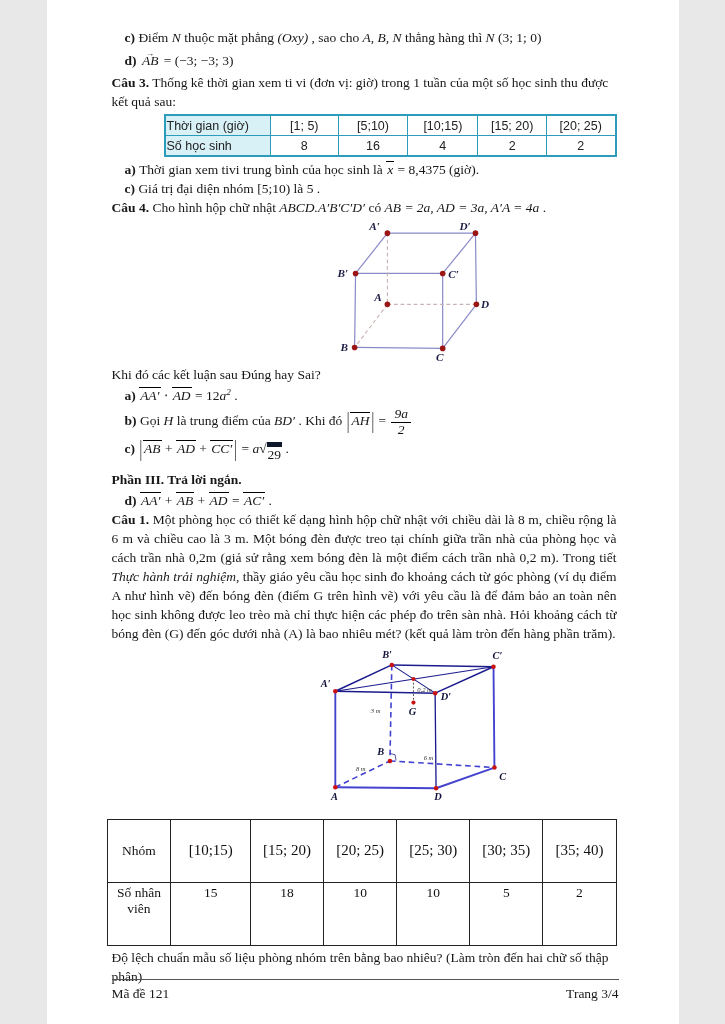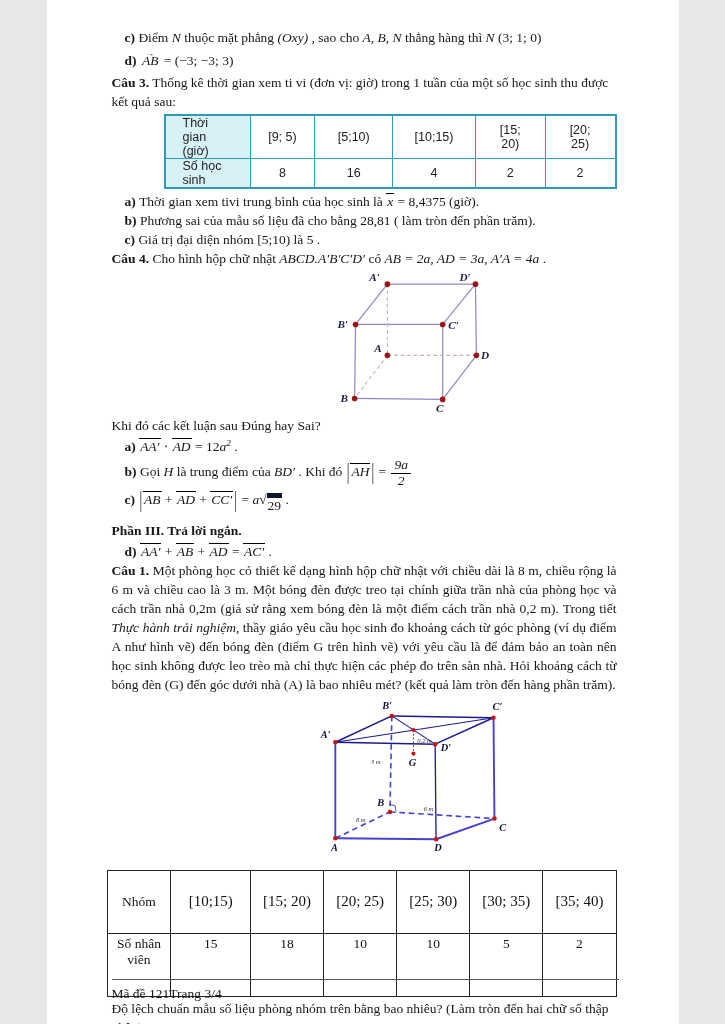--- a/index.html
+++ b/index.html
@@ -23,74 +23,73 @@
   .frac{display:inline-block;vertical-align:middle;text-align:center;line-height:1.05;margin-left:2px;}
   .frac .fnum{display:block;border-bottom:1px solid #000;padding:0 3px;font-style:italic;}
   .frac .fden{display:block;font-style:italic;}
   .sqrt{display:inline-flex;align-items:flex-start;}
   .sqrt .rad{line-height:1.05;}
   .sqrt .radd{border-top:5px solid #0f172a;line-height:1.12;padding:0 1px;}
 
   
   table.t1{border-collapse:collapse;margin:3px 0 3px 52px;
            font-family:"Liberation Sans",sans-serif;font-size:12.5px;color:#222;}
-  table.t1 td{border:1.5px solid #2d9cba;height:19px;text-align:center;padding:0 17px;}
+  table.t1 td{border:1.5px solid #2d9cba;height:19px;text-align:center;padding:0 1px;}
   table.t1{border:2px solid #2d9cba;}
   table.t1 td.hc{background:#d8f1f7;text-align:left;width:110px;}
   table.t1 td.dc{width:70px;}
 
   
   table.t2{border-collapse:collapse;margin:10px 0 2px -5px;color:#111;}
   table.t2 td{border:1px solid #222;text-align:center;padding:16px 3px;}
   table.t2 td.h0{width:68px;font-size:13.5px;}
   table.t2 td.iv{width:86px;font-size:15px;height:30px;}
   table.t2 tr.r2 td{height:44px;vertical-align:top;padding-top:2px;font-size:13.5px;}
 
   .figwrap1{margin:4px 0 2px 222px;}
   .figwrap2{margin:4px 0 0 196px;}
   svg{display:block;}
   .vlabel{font-family:"Liberation Serif",serif;font-style:italic;font-weight:700;}
 
   .footer{position:absolute;left:65px;right:60px;top:979px;border-top:1px solid #555;
-          padding-top:6px;display:flex;font-size:13.5px;}
+          padding-top:6px;display:flex;justify-content:space-between;font-size:13.5px;}
 </style>
 </head>
 <body>
 
 <div class="page">
   <div class="content">
 
     <div class="ln ind"><span class="sg-b">c) </span><span class="sg-p">Điểm </span><span class="sg-i">N</span><span class="sg-p"> thuộc mặt phẳng </span><span class="sg-i">(Oxy)</span><span class="sg-p"> , sao cho </span><span class="sg-i">A, B, N</span><span class="sg-p"> thẳng hàng thì </span><span class="sg-i">N</span><span class="sg-p"> (3; 1; 0)</span></div>
     <div class="ln ind mt4"><span class="sg-b">d) </span><span class="sg-arr">AB</span><span class="sg-p"> = (−3; −3; 3)</span></div>
 
     <div class="ln mt3"><span class="sg-b">Câu 3.</span><span class="sg-p"> Thống kê thời gian xem ti vi (đơn vị: giờ) trong 1 tuần của một số học sinh thu được kết quả sau:</span></div>
 
     <table class="t1">
       <tbody>
           <tr>
         <td class="hc">Thời gian (giờ)</td>
-        <td class="dc">[9; 5)</td>
+        <td class="dc">[1; 5)</td>
         <td class="dc">[5;10)</td>
         <td class="dc">[10;15)</td>
         <td class="dc">[15; 20)</td>
         <td class="dc">[20; 25)</td>
       </tr>
       <tr>
         <td class="hc">Số học sinh</td>
         <td class="dc">8</td>
         <td class="dc">16</td>
         <td class="dc">4</td>
         <td class="dc">2</td>
         <td class="dc">2</td>
       </tr>
     </tbody>
       </table>
 
     <div class="ln ind"><span class="sg-b">a) </span><span class="sg-p">Thời gian xem tivi trung bình của học sinh là </span><span class="sg-ov">x</span><span class="sg-p"> = 8,4375 (giờ).</span></div>
-    <div class="ln ind"><span class="sg-b">b) </span><span class="sg-p">Phương sai của mẫu số liệu đã cho bằng 28,81 ( làm tròn đến phần trăm).</span></div>
     <div class="ln ind"><span class="sg-b">c) </span><span class="sg-p">Giá trị đại diện nhóm [5;10) là 5 .</span></div>
 
     <div class="ln"><span class="sg-b">Câu 4.</span><span class="sg-p"> Cho hình hộp chữ nhật </span><span class="sg-i">ABCD.A′B′C′D′</span><span class="sg-p"> có </span><span class="sg-i">AB = 2a, AD = 3a, A′A = 4a</span><span class="sg-p"> .</span></div>
 
     <div class="figwrap1">
       <svg width="178" viewBox="0 0 190 152" xmlns="http://www.w3.org/2000/svg">
         <g stroke="#8a8ac8" stroke-width="1.3">
           <line x1="57" y1="13" x2="151" y2="13"></line>
           <line x1="57" y1="13" x2="23" y2="56"></line>
           <line x1="151" y1="13" x2="116" y2="56"></line>

